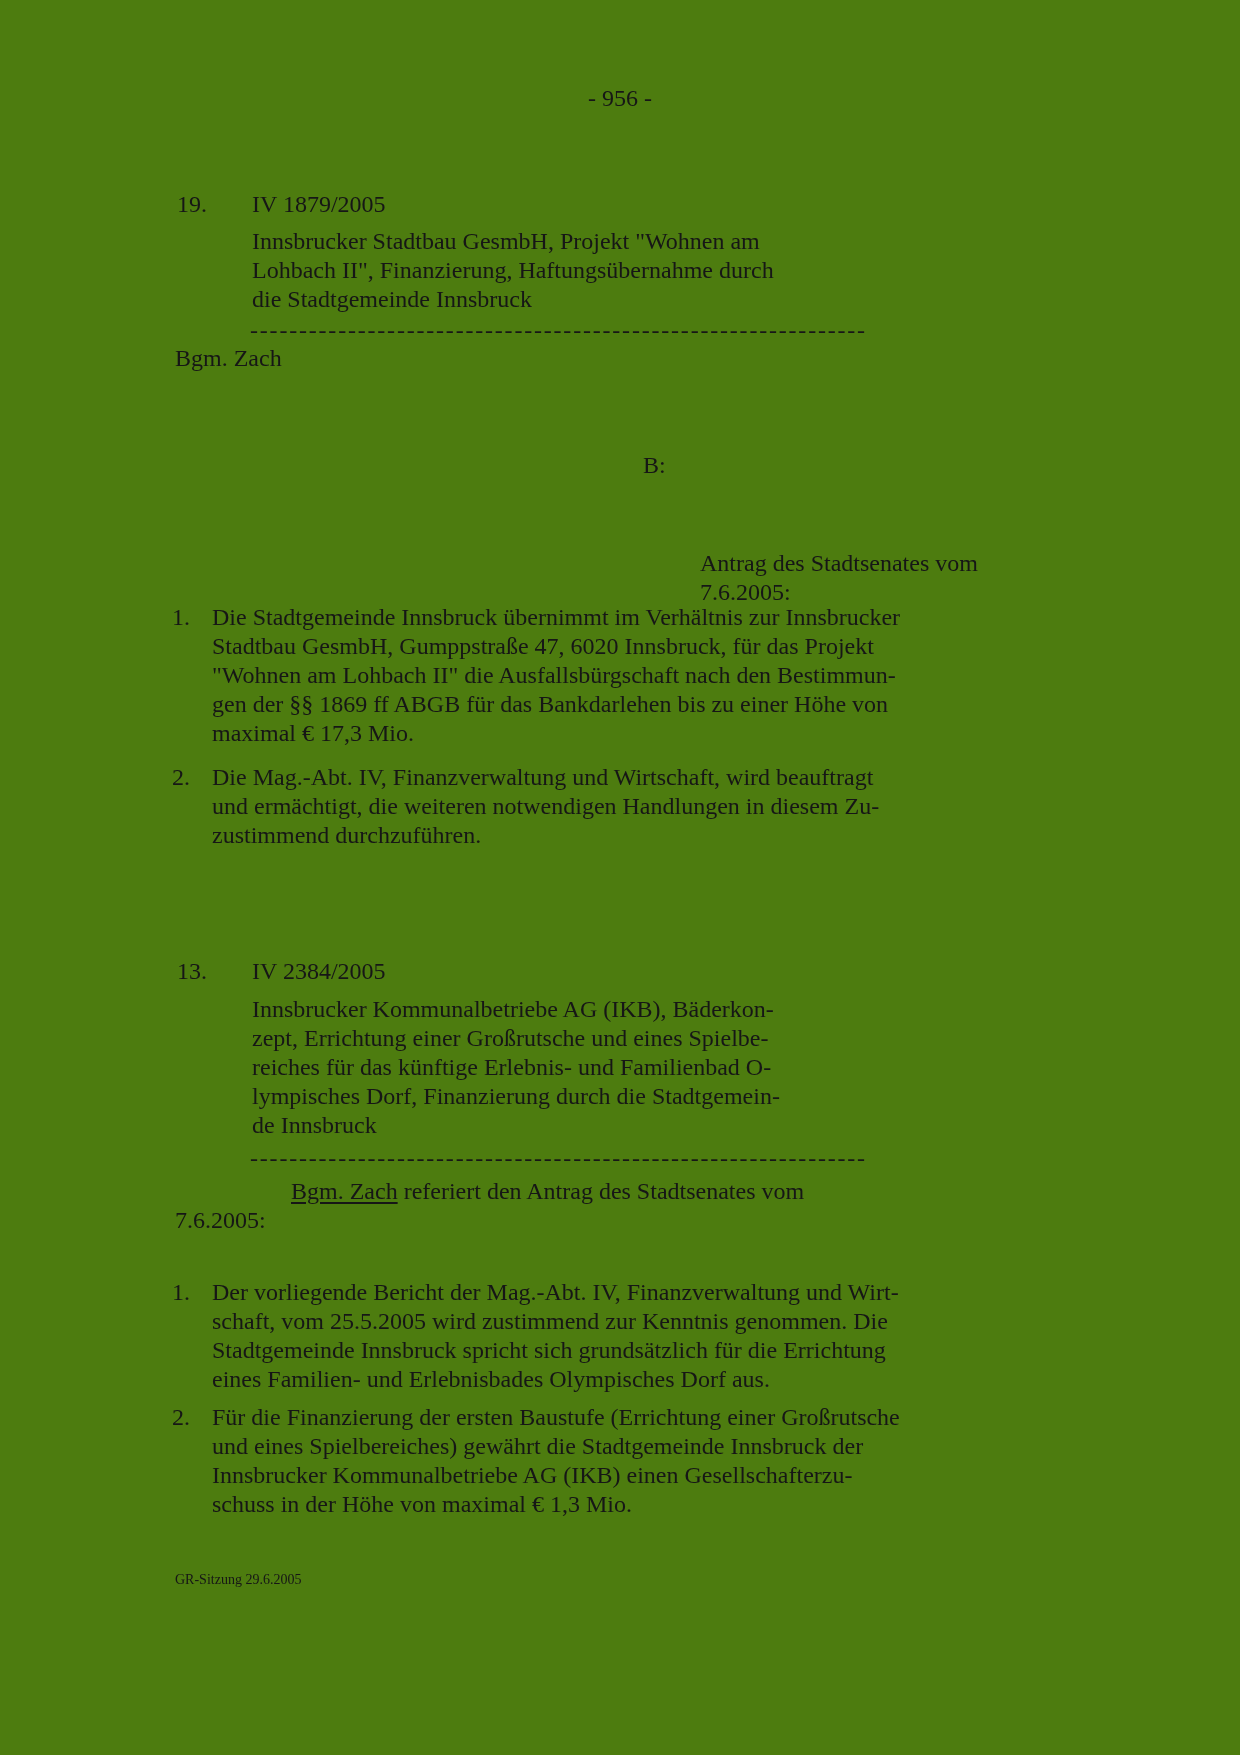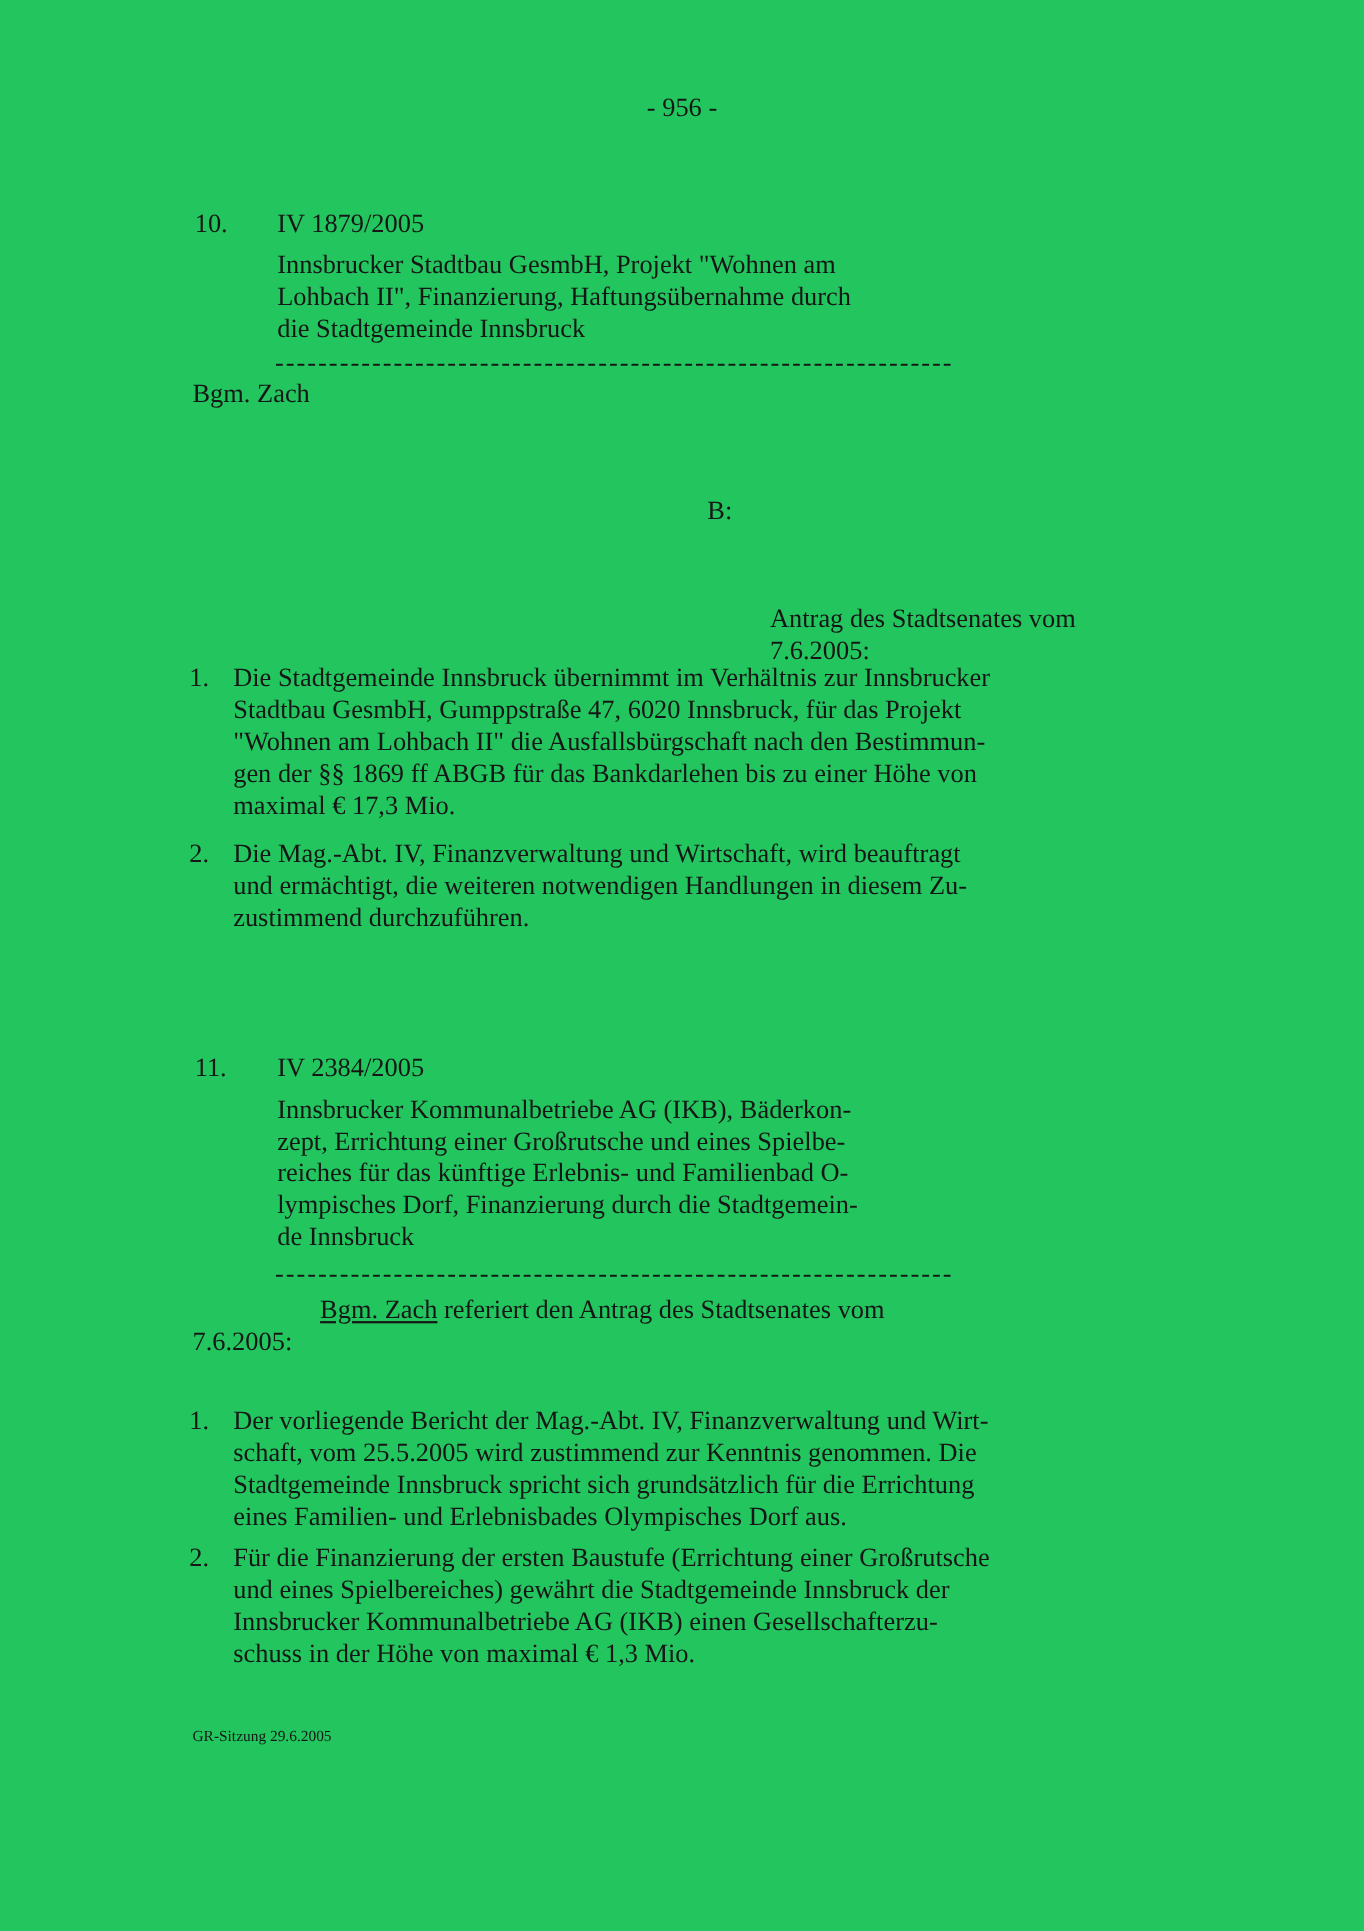--- a/index.html
+++ b/index.html
@@ -4,21 +4,21 @@
 <style>
   html, body {
     margin: 0;
     padding: 0;
     background: #ffffff;
   }
   .page {
     position: relative;
     width: 1240px;
     height: 1755px;
-    background: #22c55e;
+    background: #4d7c0f;
     font-family: "Liberation Serif", serif;
     color: #161616;
     overflow: hidden;
   }
   .abs { position: absolute; }
   .txt {
     font-size: 24px;
     line-height: 29px;
     white-space: pre-line;
   }
@@ -57,21 +57,21 @@
   }
 </style>
 </head>
 <body>
 
 <div class="page">
 
   <div class="abs txt pagenum">- 956 -</div>
 
   <section>
-    <div class="abs txt heading-row" style="top:190px;left:177px;"><span class="heading-num">10.</span><span>IV 1879/2005</span></div>
+    <div class="abs txt heading-row" style="top:190px;left:177px;"><span class="heading-num">19.</span><span>IV 1879/2005</span></div>
 
     <div class="abs txt" style="top:227px;left:252px;width:660px;">Innsbrucker Stadtbau GesmbH, Projekt "Wohnen am
 Lohbach II", Finanzierung, Haftungsübernahme durch
 die Stadtgemeinde Innsbruck</div>
 
     <div class="abs txt sep-line" style="top:316px;left:250px;">---------------------------------------------------------------</div>
 
     <div class="abs txt" style="top:344px;left:175px;">Bgm. Zach</div>
 
     <div class="abs txt vote-row" style="top:451px;left:643px;"><span class="vote-label">B:</span></div>
@@ -84,21 +84,21 @@
 "Wohnen am Lohbach II" die Ausfallsbürgschaft nach den Bestimmun-
 gen der §§ 1869 ff ABGB für das Bankdarlehen bis zu einer Höhe von
 maximal € 17,3 Mio.</span></div>
 
     <div class="abs txt res-row" style="top:763px;left:172px;"><span class="res-num">2.</span><span class="res-text">Die Mag.-Abt. IV, Finanzverwaltung und Wirtschaft, wird beauftragt
 und ermächtigt, die weiteren notwendigen Handlungen in diesem Zu-
 zustimmend durchzuführen.</span></div>
   </section>
 
   <section>
-    <div class="abs txt heading-row" style="top:957px;left:177px;"><span class="heading-num">11.</span><span>IV 2384/2005</span></div>
+    <div class="abs txt heading-row" style="top:957px;left:177px;"><span class="heading-num">13.</span><span>IV 2384/2005</span></div>
 
     <div class="abs txt" style="top:995px;left:252px;width:660px;">Innsbrucker Kommunalbetriebe AG (IKB), Bäderkon-
 zept, Errichtung einer Großrutsche und eines Spielbe-
 reiches für das künftige Erlebnis- und Familienbad O-
 lympisches Dorf, Finanzierung durch die Stadtgemein-
 de Innsbruck</div>
 
     <div class="abs txt sep-line" style="top:1144px;left:250px;">---------------------------------------------------------------</div>
 
     <div class="abs txt speaker-par" style="top:1177px;left:175px;"><span class="u">Bgm. Zach</span><span> referiert den Antrag des Stadtsenates vom

